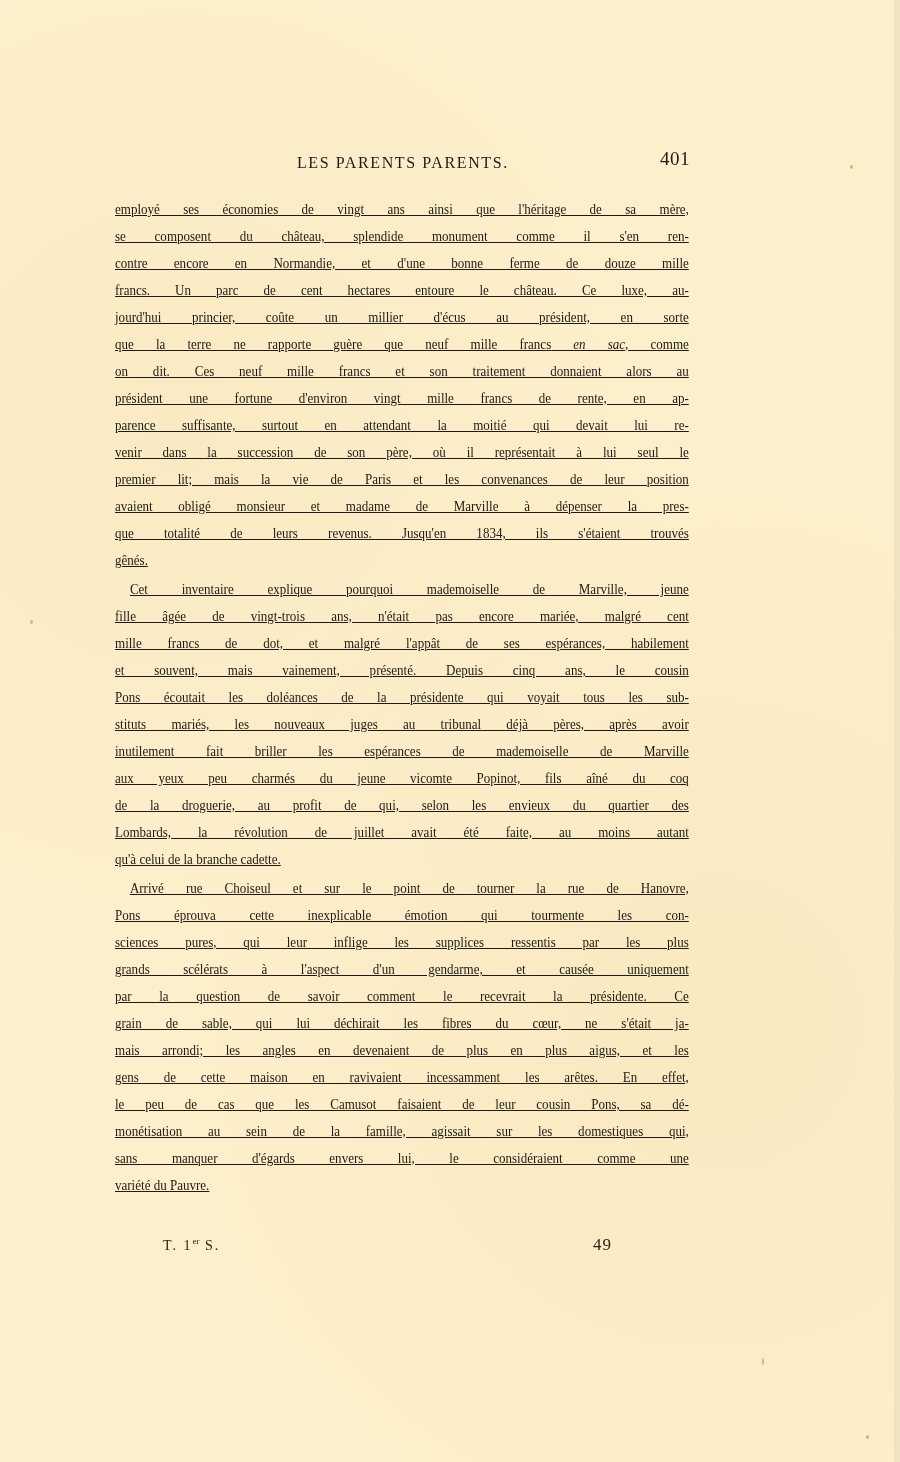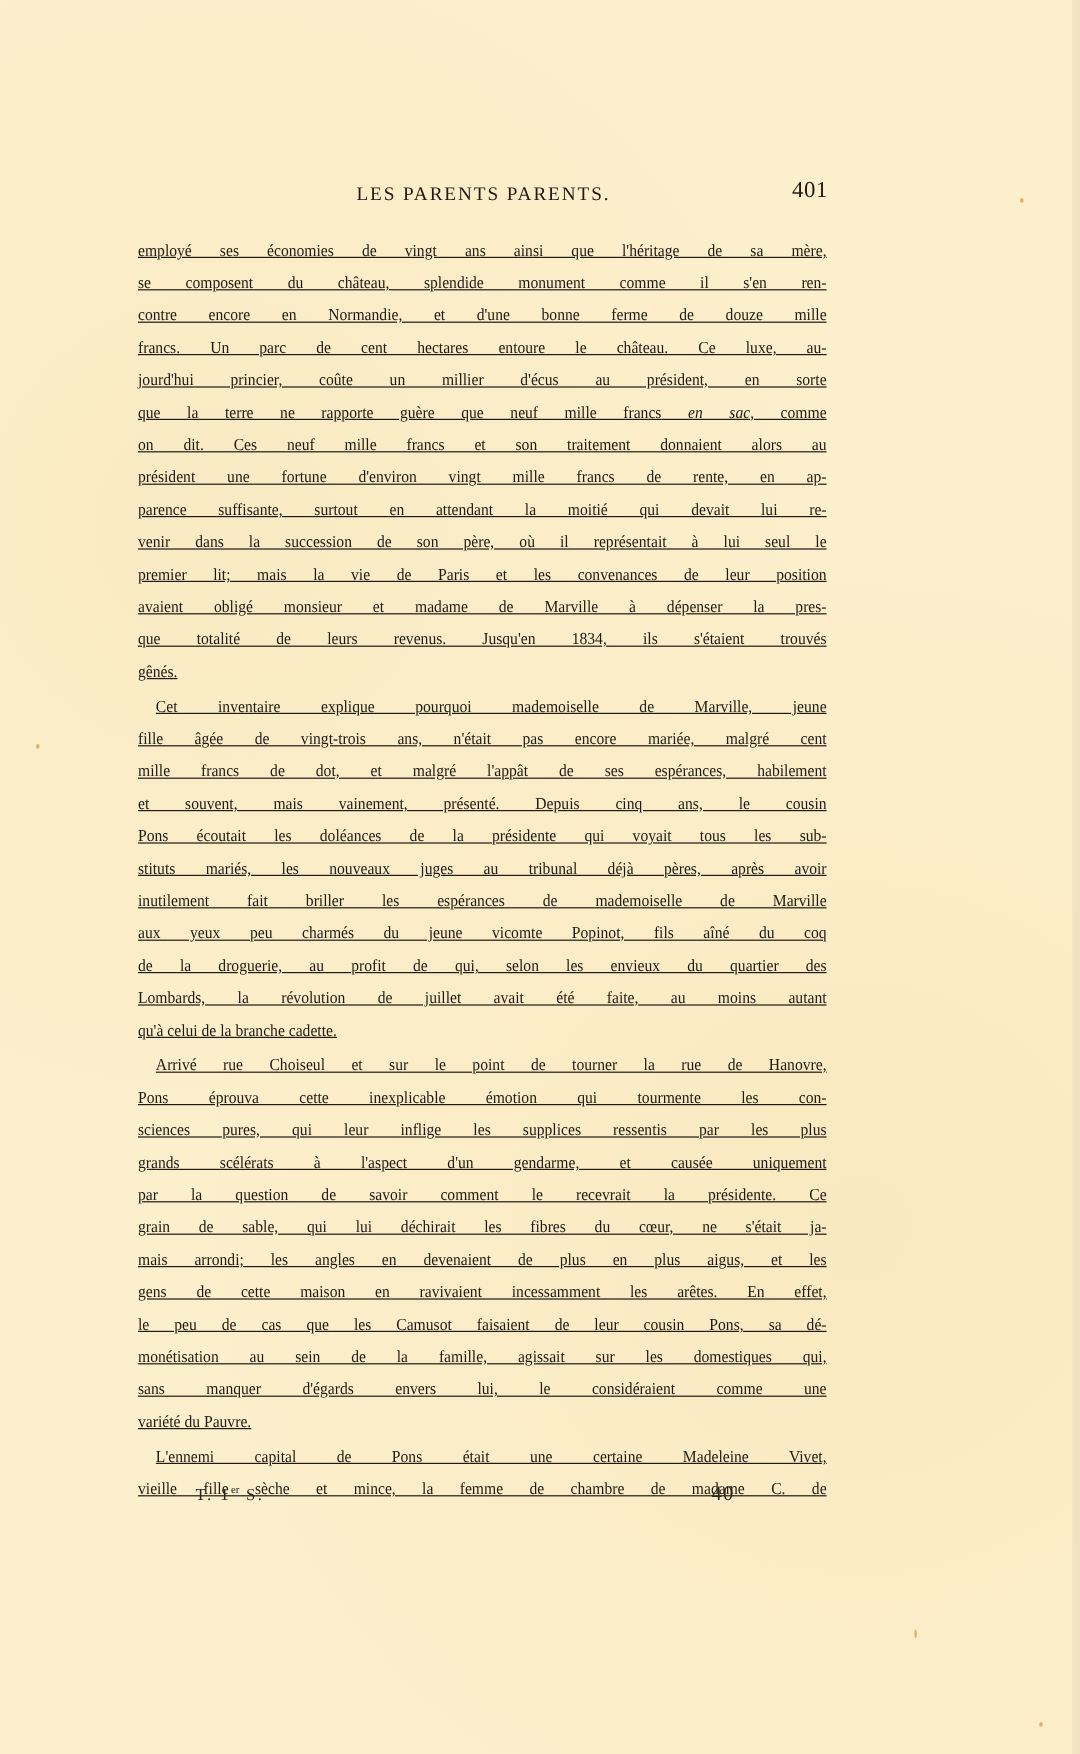--- a/index.html
+++ b/index.html
@@ -181,29 +181,25 @@
       <span class="line">grain de sable, qui lui déchirait les fibres du cœur, ne s'était ja-</span>
       <span class="line">mais arrondi; les angles en devenaient de plus en plus aigus, et les</span>
       <span class="line">gens de cette maison en ravivaient incessamment les arêtes. En effet,</span>
       <span class="line">le peu de cas que les Camusot faisaient de leur cousin Pons, sa dé-</span>
       <span class="line">monétisation au sein de la famille, agissait sur les domestiques qui,</span>
       <span class="line">sans manquer d'égards envers lui, le considéraient comme une</span>
       <span class="line last">variété du Pauvre.</span>
     </div>
     <div class="para-gap"></div>
 
-    <div>
-      <span class="line indent">L'ennemi capital de Pons était une certaine Madeleine Vivet,</span>
-      <span class="line">vieille fille sèche et mince, la femme de chambre de madame C. de</span>
-    </div>
   </div>
 
   <div class="footer">
     <span class="signature"><span>T. 1</span><sup>er</sup><span> S.</span></span>
-    <span class="sheet-number">40</span>
+    <span class="sheet-number">49</span>
   </div>
 
   <span class="speck" style="left:30px;top:620px;"></span>
   <span class="speck" style="left:850px;top:165px;"></span>
   <span class="speck" style="left:866px;top:1435px;"></span>
   <span class="speck" style="left:762px;top:1358px;width:2px;height:7px;"></span>
 </div>
 <div class="edge"></div>
 
 </body></html>

